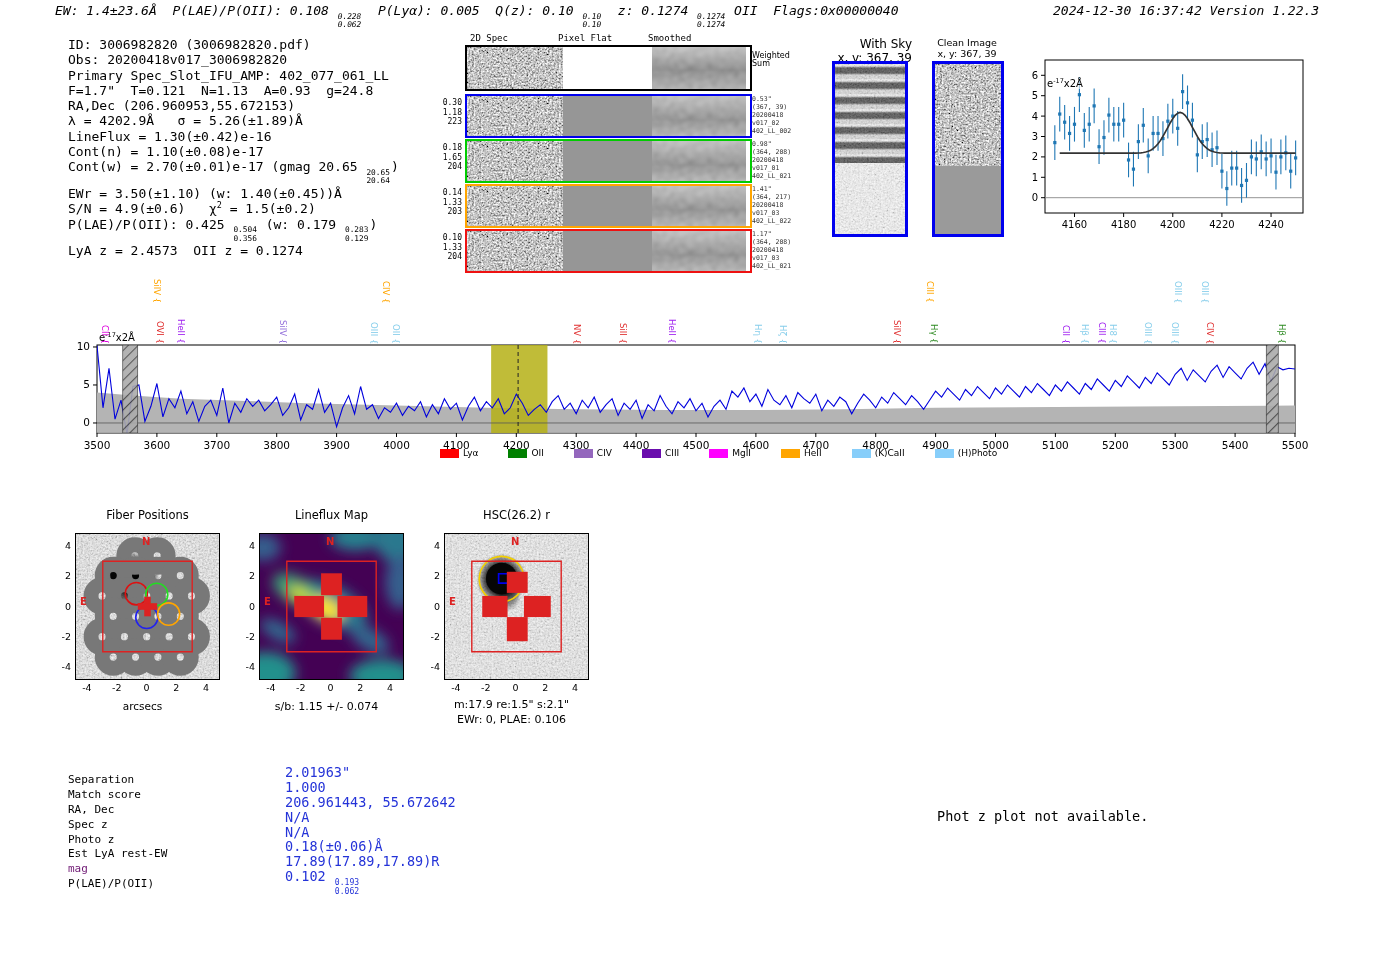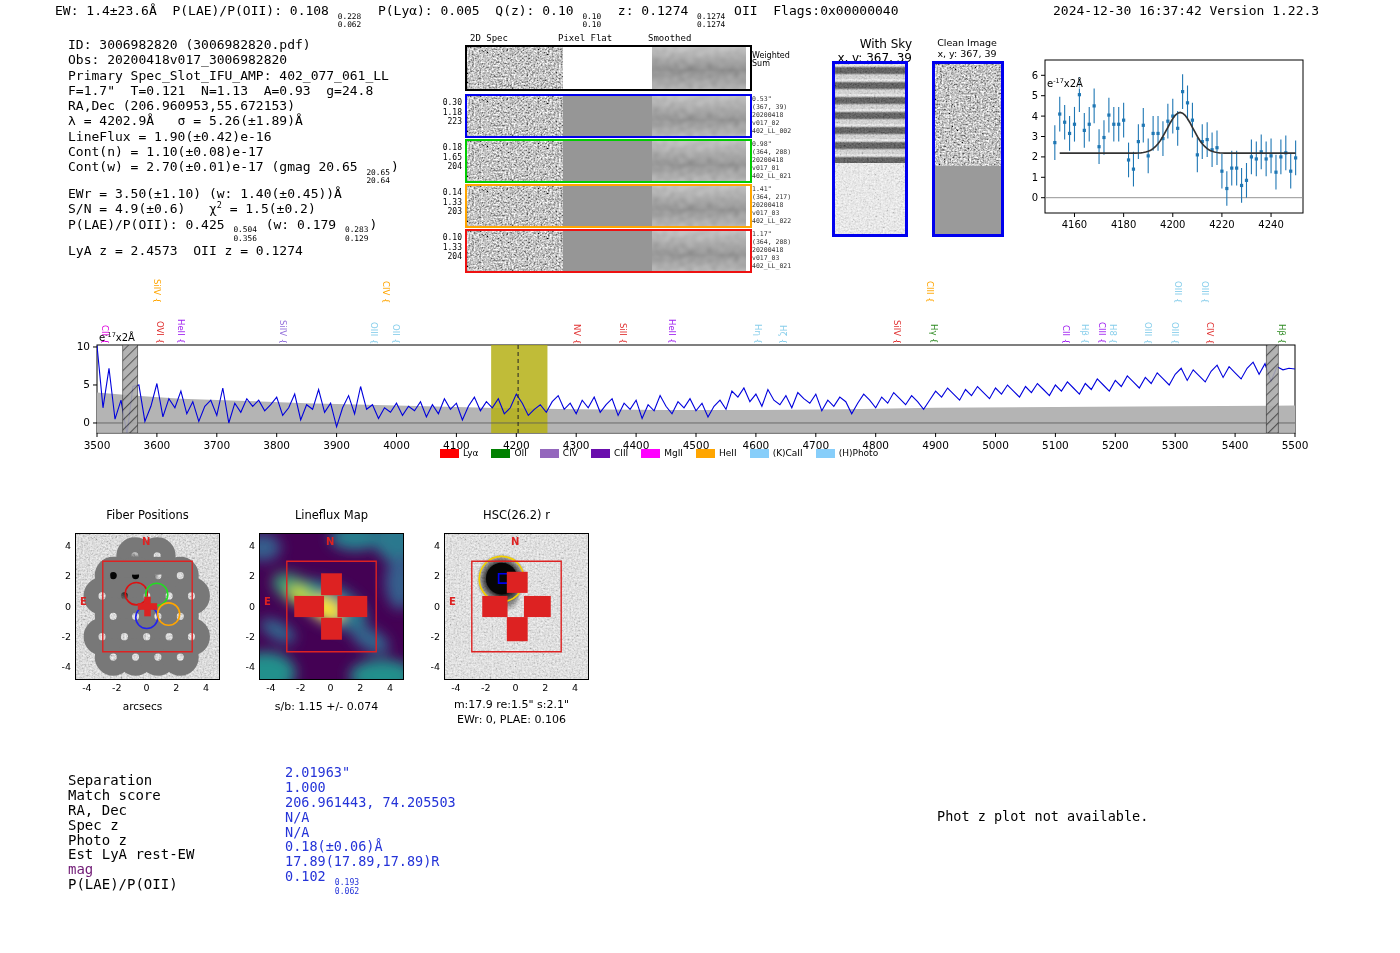--- a/index.html
+++ b/index.html
@@ -5,36 +5,36 @@
   html,body{margin:0;padding:0;background:#fff;}
   #page{position:relative;width:1400px;height:953px;background:#fff;overflow:hidden;
         font-family:"DejaVu Sans",sans-serif;color:#000;}
   .mono{font-family:"DejaVu Sans Mono",monospace;}
   .abs{position:absolute;}
   .seg{white-space:pre;}
   .frac{display:inline-flex;flex-direction:column;font-size:60%;line-height:1.1;
         vertical-align:-0.45em;margin:0 1px;}
   .frac span{display:block;text-align:left;}
   sup.s{font-size:65%;vertical-align:super;line-height:0;}
-  .hl{font-size:13px;}
+  .hl{font-size:13px;font-style:italic;}
   .info{font-size:13px;line-height:15.3px;}
   .spec2d-row{position:absolute;display:flex;}
   .cell{position:relative;overflow:hidden;}
   .rowlab{position:absolute;font-size:8px;line-height:9.5px;text-align:right;width:22px;}
   .rowann{position:absolute;font-size:6.5px;line-height:8px;color:#333;width:46px;}
   .colhdr{position:absolute;font-size:9px;}
   .ptitle{position:absolute;font-size:11.5px;text-align:center;width:100%;}
   .ticklab{position:absolute;font-size:9.5px;color:#000;}
   .cap{position:absolute;font-size:10.5px;text-align:center;width:100%;}
   .lline{position:absolute;writing-mode:vertical-rl;font-size:8.5px;line-height:9px;white-space:pre;}
-  .legend{position:absolute;display:flex;gap:13px;align-items:center;font-size:9px;}
+  .legend{position:absolute;display:flex;gap:30px;align-items:center;font-size:9px;}
   .legend .it{display:flex;align-items:center;gap:4px;}
   .legend .sw{width:19px;height:9px;display:inline-block;}
   .stripes{background:repeating-linear-gradient(180deg,#ededed 0 2px,#454545 4px 9px,#d6d6d6 11px 15px);}
-  .mt-label{font-size:14px;line-height:14.9px;}
+  .mt-label{font-size:11px;line-height:14.9px;}
   .mt-val{font-size:13.5px;line-height:14.9px;}
   .ne{position:absolute;color:#dd2222;font-size:10px;font-weight:bold;}
 </style>
 </head>
 <body>
 
 <div id="page">
 
   <svg width="0" height="0" style="position:absolute">
     <defs>
@@ -76,21 +76,21 @@
     <span class="seg">2024-12-30 16:37:42</span><span>  </span><span class="seg">Version 1.22.3</span>
   </div>
 
   <div class="abs mono info" style="left:68px;top:37px;" id="info-block">
       <div class="seg">ID: 3006982820 (3006982820.pdf)</div>
       <div class="seg">Obs: 20200418v017_3006982820</div>
       <div class="seg">Primary Spec_Slot_IFU_AMP: 402_077_061_LL</div>
       <div class="seg">F=1.7"  T=0.121  N=1.13  A=0.93  g=24.8</div>
       <div class="seg">RA,Dec (206.960953,55.672153)</div>
       <div class="seg">λ = 4202.9Å   σ = 5.26(±1.89)Å</div>
-      <div class="seg">LineFlux = 1.90(±0.42)e-16</div>
+      <div class="seg">LineFlux = 1.30(±0.42)e-16</div>
       <div class="seg">Cont(n) = 1.10(±0.08)e-17</div>
       <div class="seg">Cont(w) = 2.70(±0.01)e-17 (gmag 20.65 <span class="frac"><span>20.65</span><span>20.64</span></span>)</div>
       <div class="seg">EWr = 3.50(±1.10) (w: 1.40(±0.45))Å</div>
       <div class="seg">S/N = 4.9(±0.6)   χ<sup class="s">2</sup> = 1.5(±0.2)</div>
       <div class="seg">P(LAE)/P(OII): 0.425 <span class="frac"><span>0.504</span><span>0.356</span></span> (w: 0.179 <span class="frac"><span>0.283</span><span>0.129</span></span>)</div>
       <div class="seg">LyA z = 2.4573  OII z = 0.1274</div>
     </div>
 
   <div class="colhdr mono abs" style="left:470px;top:33px;width:95px;">2D Spec</div>
   <div class="colhdr mono abs" style="left:558px;top:33px;width:95px;">Pixel Flat</div>
@@ -635,21 +635,21 @@
       <div style="position: relative; height: 14.9px;">
         <div class="mt-label mono" style="position: absolute; left: 0px; top: 0px; color: rgb(0, 0, 0);">Separation</div>
         <div class="mt-val mono seg" style="position: absolute; left: 217px; top: -8px; color: rgb(36, 51, 216);">2.01963"</div>
       </div>
       <div style="position: relative; height: 14.9px; text-decoration: underline;">
         <div class="mt-label mono" style="position: absolute; left: 0px; top: 0px; color: rgb(0, 0, 0);">Match score</div>
         <div class="mt-val mono seg" style="position: absolute; left: 217px; top: -8px; color: rgb(36, 51, 216);">1.000</div>
       </div>
       <div style="position: relative; height: 14.9px;">
         <div class="mt-label mono" style="position: absolute; left: 0px; top: 0px; color: rgb(0, 0, 0);">RA, Dec</div>
-        <div class="mt-val mono seg" style="position: absolute; left: 217px; top: -8px; color: rgb(36, 51, 216);">206.961443, 74.205503</div>
+        <div class="mt-val mono seg" style="position: absolute; left: 217px; top: -8px; color: rgb(36, 51, 216);">206.961443, 55.672642</div>
       </div>
       <div style="position: relative; height: 14.9px;">
         <div class="mt-label mono" style="position: absolute; left: 0px; top: 0px; color: rgb(0, 0, 0);">Spec z</div>
         <div class="mt-val mono seg" style="position: absolute; left: 217px; top: -8px; color: rgb(36, 51, 216);">N/A</div>
       </div>
       <div style="position: relative; height: 14.9px;">
         <div class="mt-label mono" style="position: absolute; left: 0px; top: 0px; color: rgb(0, 0, 0);">Photo z</div>
         <div class="mt-val mono seg" style="position: absolute; left: 217px; top: -8px; color: rgb(36, 51, 216);">N/A</div>
       </div>
       <div style="position: relative; height: 14.9px;">

